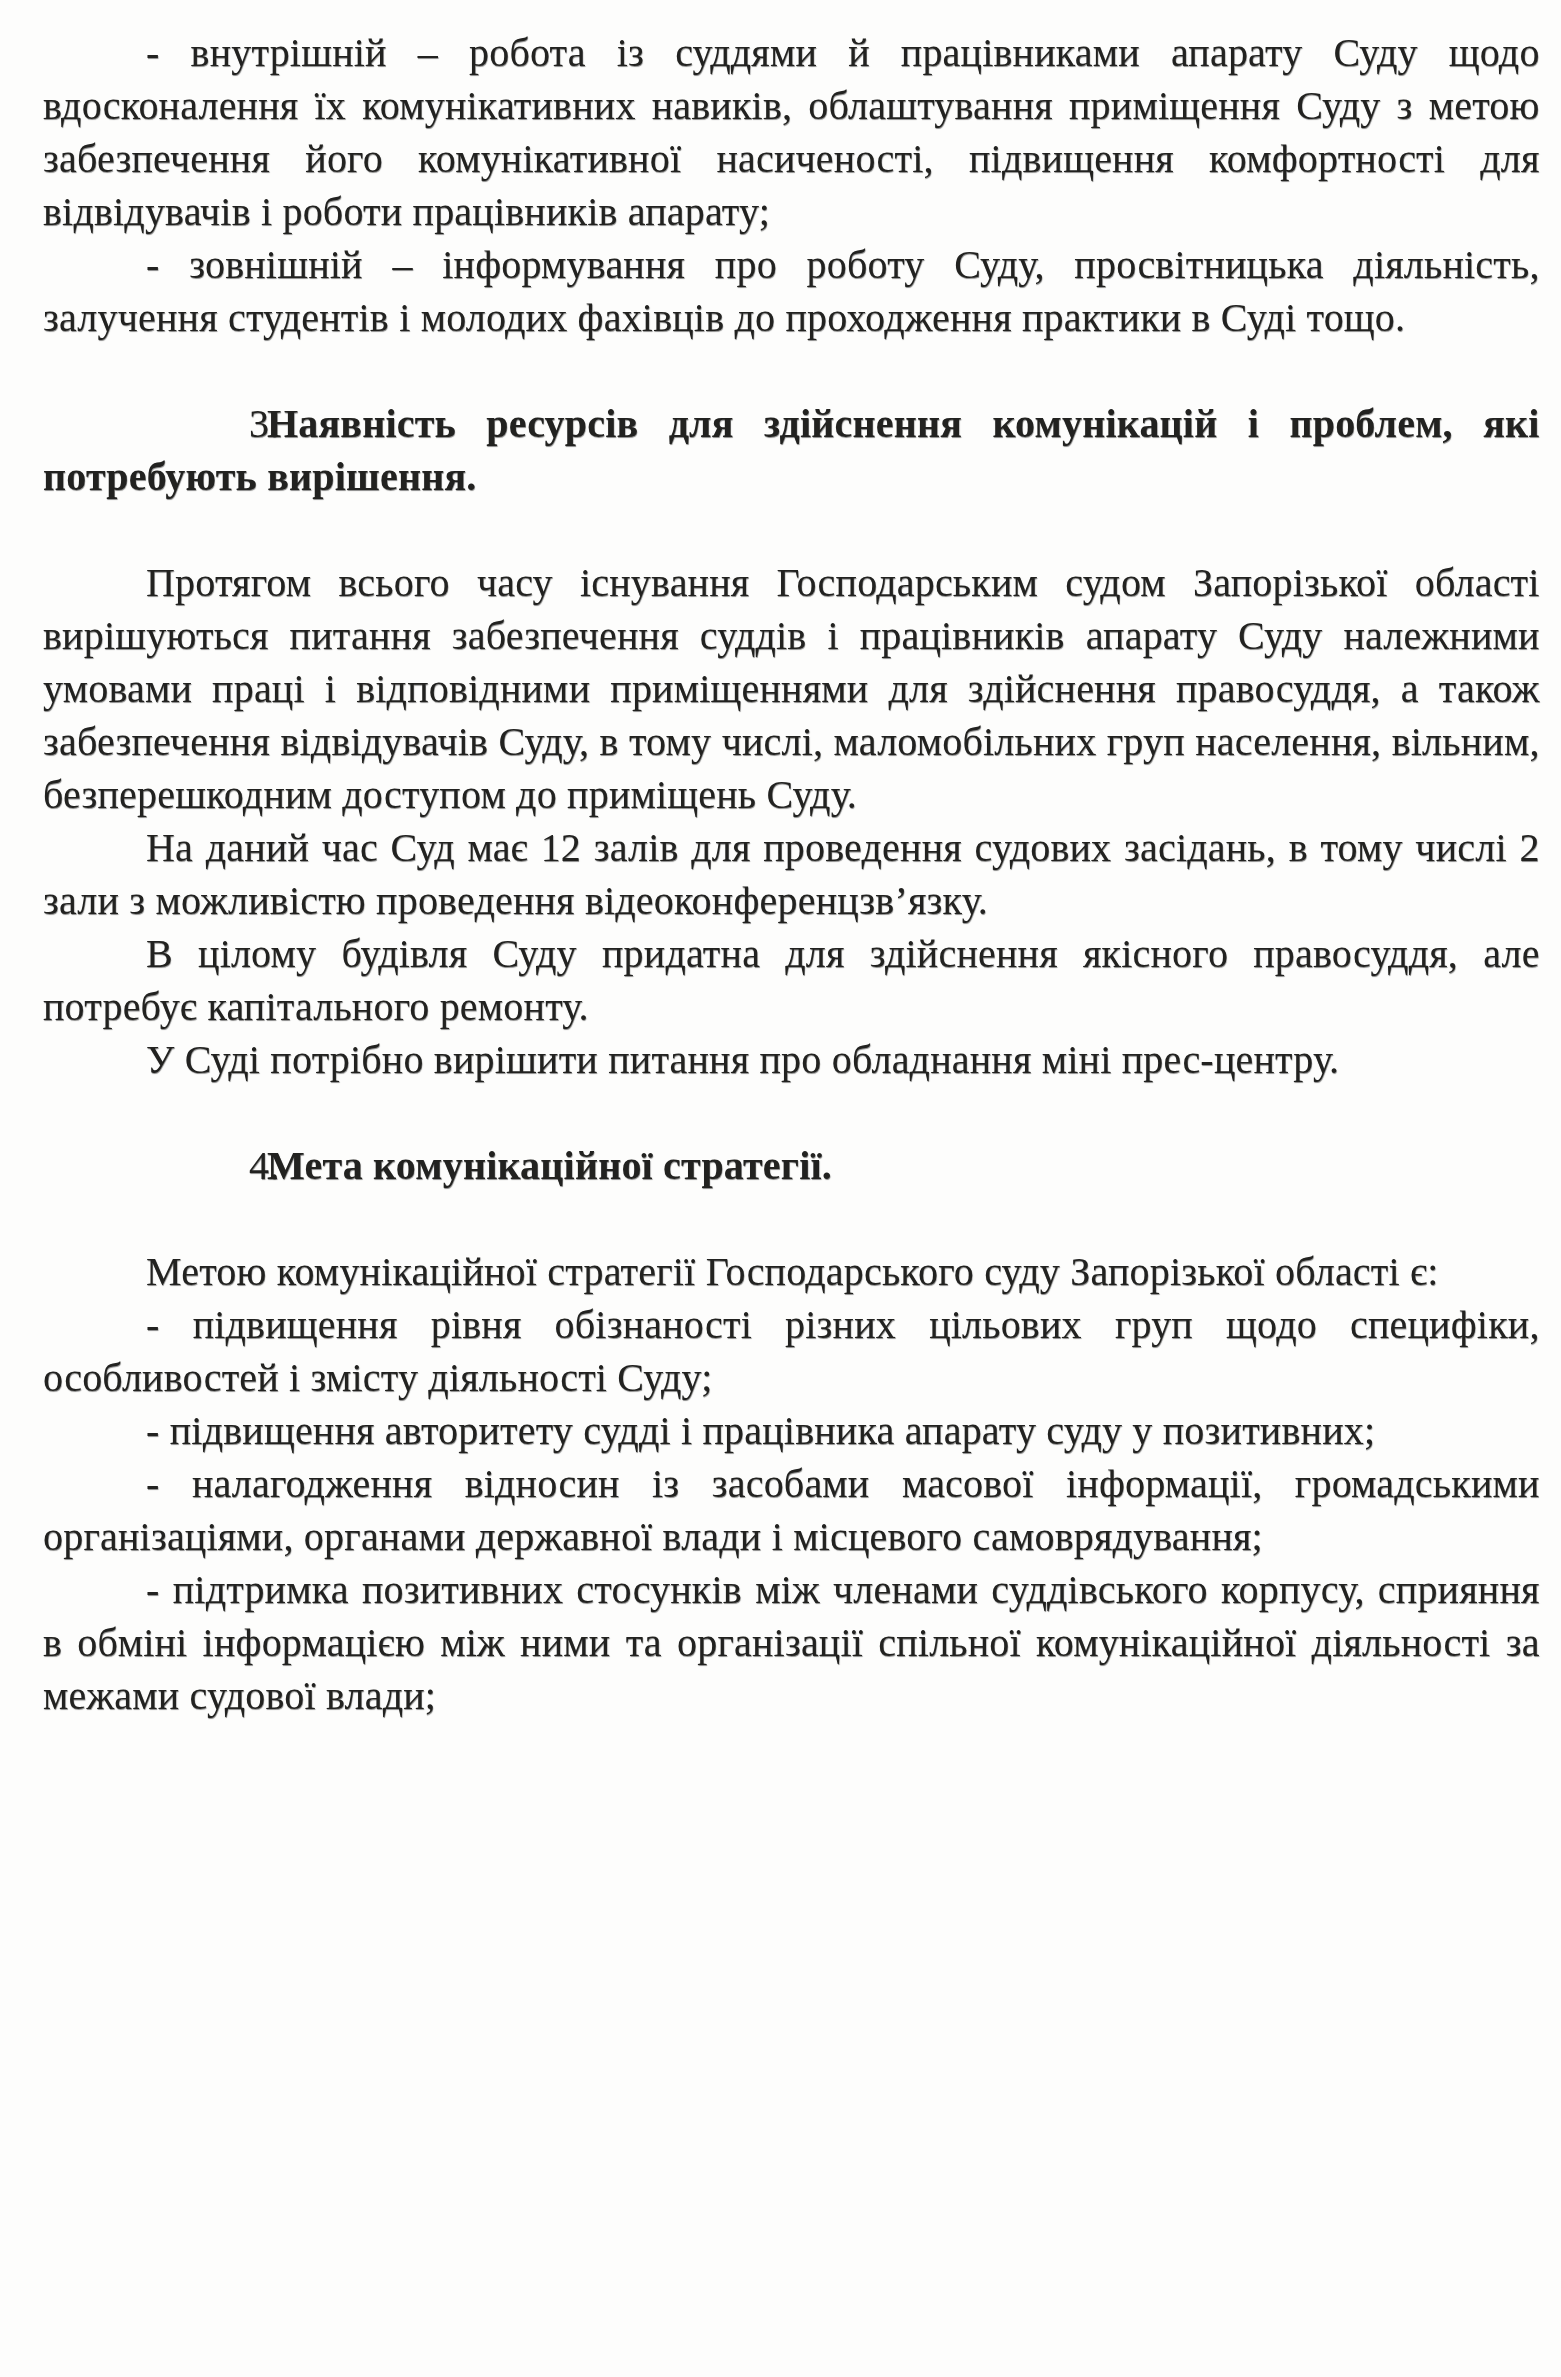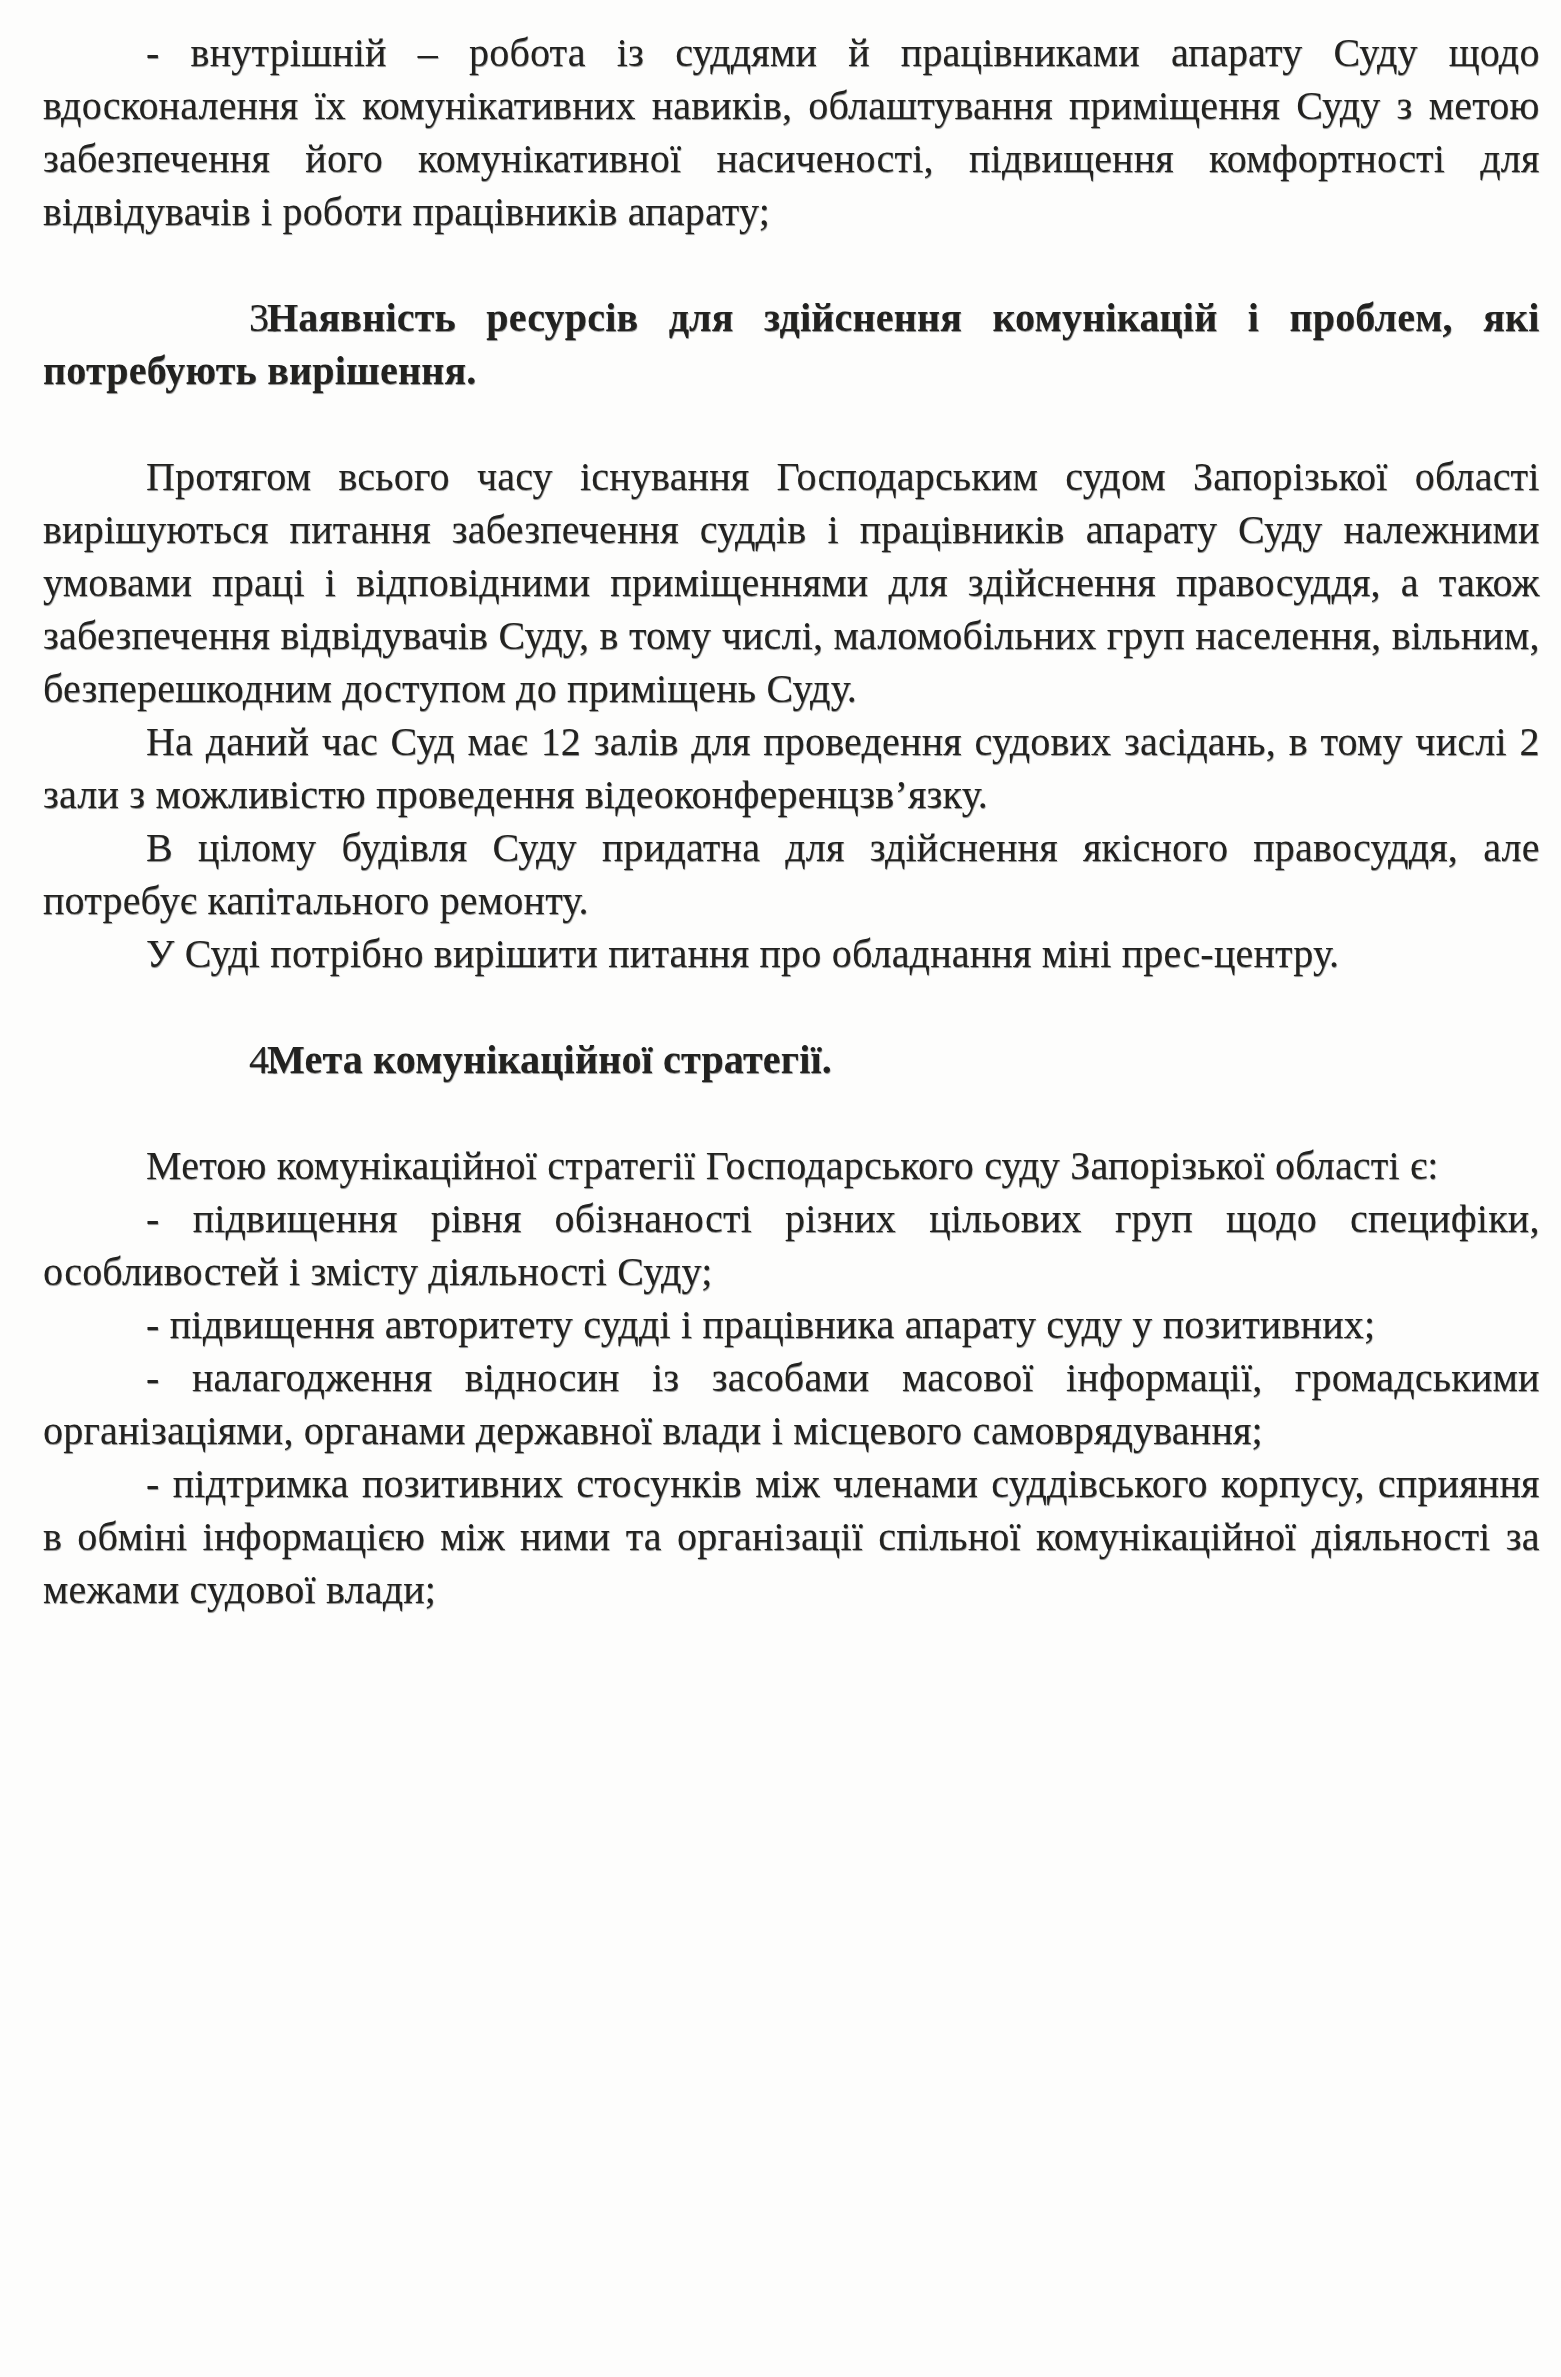--- a/index.html
+++ b/index.html
@@ -45,20 +45,21 @@
   }
 </style>
 </head>
 <body>
 
 <div class="page">
   <div class="doc">
 
     <p class="para">- внутрішній – робота із суддями й працівниками апарату Суду щодо вдосконалення їх комунікативних навиків, облаштування приміщення Суду з метою забезпечення його комунікативної насиченості, підвищення комфортності для відвідувачів і роботи працівників апарату;</p>
 
+    <p class="para">- зовнішній – інформування про роботу Суду, просвітницька діяльність, залучення студентів і молодих фахівців до проходження практики в Суді тощо.</p>
 
 
     <p class="heading">
       <span class="h-num">3.</span><span class="h-text">Наявність ресурсів для здійснення комунікацій і проблем, які потребують вирішення.</span>
     </p>
 
     <p class="para">Протягом всього часу існування Господарським судом Запорізької області вирішуються питання забезпечення суддів і працівників апарату Суду належними умовами праці і відповідними приміщеннями для здійснення правосуддя, а також забезпечення відвідувачів Суду, в тому числі, маломобільних груп населення, вільним, безперешкодним доступом до приміщень Суду.</p>
 
     <p class="para">На даний час Суд має 12 залів для проведення судових засідань, в тому числі 2 зали з можливістю проведення відеоконференцзв’язку.</p>
 

